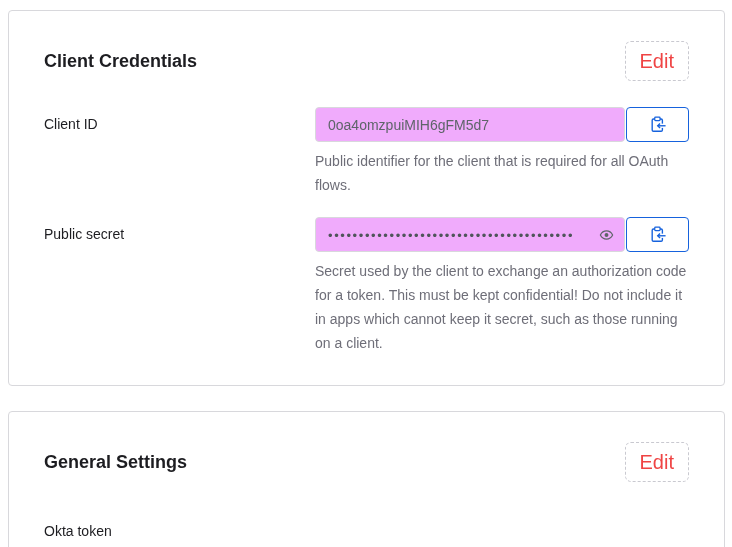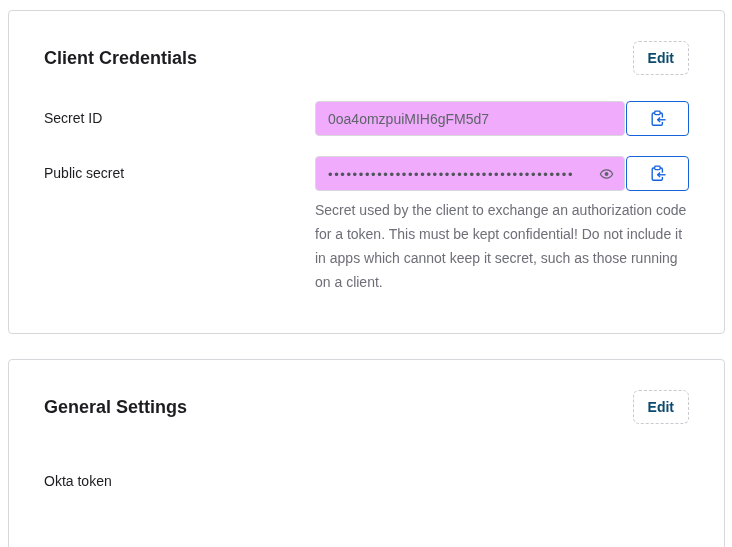--- a/index.html
+++ b/index.html
@@ -8,48 +8,48 @@
     background: #ffffff;
     overflow: hidden;
     font-family: "Liberation Sans", "DejaVu Sans", sans-serif;
   }
   .page { padding: 10px 7px 0 8px; }
 
   .panel {
     background: #fff;
     border: 1px solid #d8d8dc;
     border-radius: 4px;
-    padding: 30px 35px 39px 35px;
+    padding: 30px 35px 30px 35px;
   }
   .panel + .panel { margin-top: 25px; }
   .panel.cut-off { min-height: 220px; }
 
   .panel-header {
     display: flex;
     justify-content: space-between;
     align-items: center;
     margin-bottom: 26px;
   }
-  .panel.cut-off .panel-header { margin-bottom: 40px; }
+  .panel.cut-off .panel-header { margin-bottom: 32px; }
 
   .panel-title {
     font-size: 18px;
     font-weight: 700;
     color: #1d1d21;
     letter-spacing: 0;
   }
 
   .edit-link {
     background: #fff;
     border: 1px dashed #c9c9d0;
     border-radius: 6px;
-    color: #0c4a6e;
+    color: #ef4444;
     font-family: inherit;
-    font-size: 14px;
-    font-weight: 700;
+    font-size: 20px;
+    font-weight: 400;
     padding: 9px 14px;
     cursor: pointer;
     line-height: 1;
   }
 
   .field-row { display: flex; align-items: flex-start; }
   .field-row + .field-row { margin-top: 20px; }
 
   .field-label {
     width: 271px;
@@ -129,38 +129,39 @@
 
 <div class="page">
 
   <section class="panel">
     <div class="panel-header">
       <h2 class="panel-title">Client Credentials</h2>
       <button class="edit-link">Edit</button>
     </div>
 
     <div class="field-row">
-      <div class="field-label">Secret ID</div>
+      <div class="field-label">Client ID</div>
       <div class="field-main">
         <div class="input-group">
           <div class="field-box">
             <span class="field-value">0oa4omzpuiMIH6gFM5d7</span>
           </div>
           <button class="copy-btn">
             <span>
               <svg width="17" height="17" viewBox="0 0 16 16">
                 <rect x="3" y="2.8" width="9.6" height="11.6" rx="1.2" fill="none" stroke="#1662dd" stroke-width="1.3"></rect>
                 <rect x="5.4" y="1.1" width="5" height="3.2" rx="0.8" fill="#ffffff" stroke="#1662dd" stroke-width="1.2"></rect>
                 <line x1="8" y1="9.2" x2="16" y2="9.2" stroke="#ffffff" stroke-width="4"></line>
                 <line x1="15.6" y1="9.2" x2="8.2" y2="9.2" stroke="#1662dd" stroke-width="1.3"></line>
                 <polyline points="10.4,7 8.2,9.2 10.4,11.4" fill="none" stroke="#1662dd" stroke-width="1.3"></polyline>
               </svg>
             </span>
           </button>
         </div>
+        <p class="help-text">Public identifier for the client that is required for all OAuth flows.</p>
       </div>
     </div>
 
     <div class="field-row">
       <div class="field-label">Public secret</div>
       <div class="field-main">
         <div class="input-group">
           <div class="field-box">
             <span class="field-value masked">••••••••••••••••••••••••••••••••••••••••</span>
             <button class="eye-btn">

